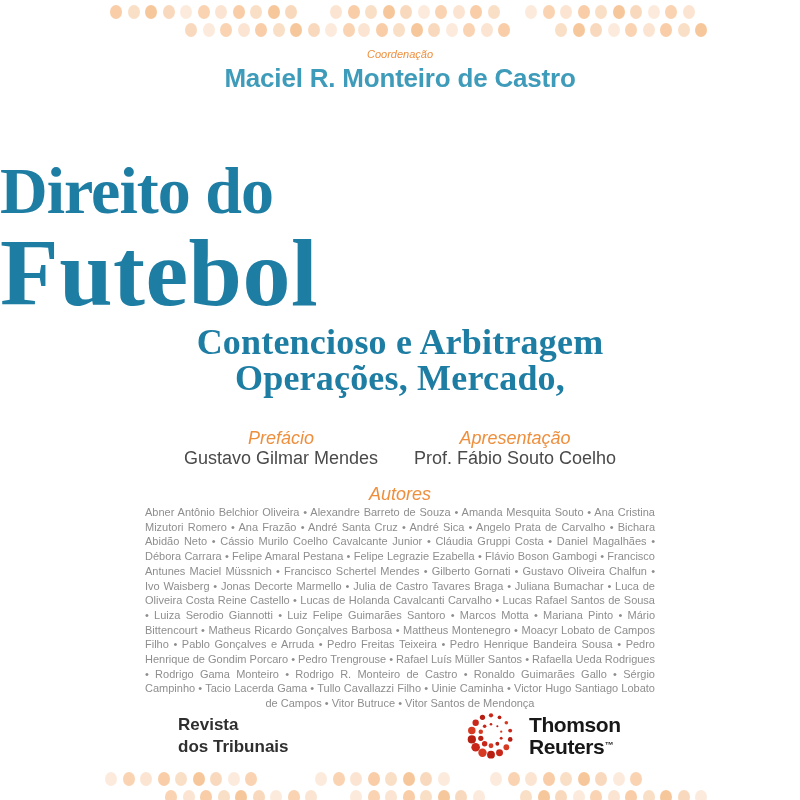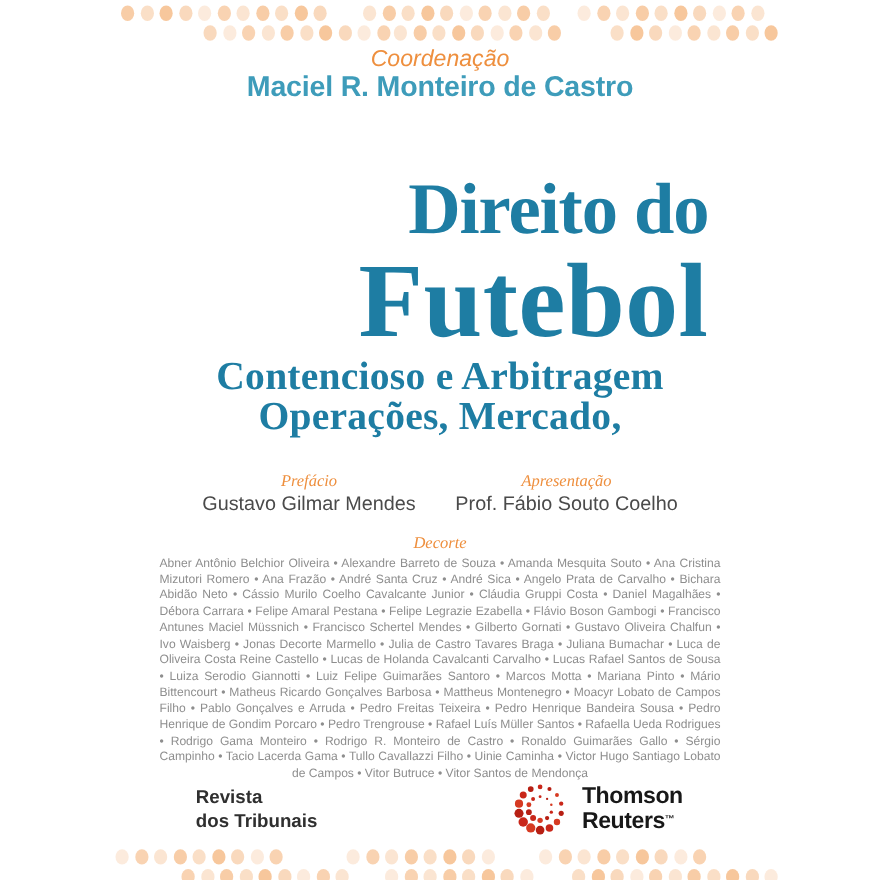--- a/index.html
+++ b/index.html
@@ -7,25 +7,25 @@
     position:relative;width:800px;height:800px;background:#ffffff;
     font-family:"Liberation Sans",sans-serif;overflow:hidden;margin:0 auto;
   }
   
   .band{position:absolute;left:0;width:800px;pointer-events:none;}
   .band-top{top:0;height:42px;}
   .band-bottom{top:768px;height:32px;}
   .dot{position:absolute;width:12px;height:14px;border-radius:50%;background:var(--dot-color);}
   
   .coord{position:absolute;top:44px;left:0;width:800px;text-align:center;}
-  .cap-label{font-style:italic;color:var(--orange-label);font-size:21px;line-height:20px;}
-  .cap-label.small{font-size:15px;line-height:16px;font-family:Liberation Serif, serif;}
+  .cap-label{font-style:italic;color:var(--orange-label);font-size:11px;line-height:20px;}
+  .cap-label.small{font-size:18px;line-height:16px;}
   .coord-name{color:var(--teal-names);font-weight:bold;font-size:26px;line-height:29px;letter-spacing:-0.2px;}
   
-  .title{position:absolute;top:156px;left:0;width:644px;text-align:right;
+  .title{position:absolute;top:156px;left:0;width:644px;text-align:left;
          color:var(--teal-title);font-family:"Liberation Serif",serif;font-weight:bold;}
   .title-line1{font-size:66px;line-height:70px;letter-spacing:-1px;}
   .title-line2{font-size:96px;line-height:94px;letter-spacing:0.5px;}
   .subtitle{position:absolute;top:324px;left:0;width:800px;text-align:center;
             color:var(--teal-title);font-family:"Liberation Serif",serif;font-weight:bold;
             font-size:36px;line-height:36px;letter-spacing:0.2px;}
   
   .credits{position:absolute;top:430px;left:0;width:800px;display:flex;justify-content:center;gap:36px;}
   .credit-col{text-align:center;}
   .credit-name{color:#4a4a4a;font-size:18px;line-height:24px;}
@@ -128,21 +128,21 @@
       <div class="cap-label small">Prefácio</div>
       <div class="credit-name">Gustavo Gilmar Mendes</div>
     </div>
     <div class="credit-col">
       <div class="cap-label small">Apresentação</div>
       <div class="credit-name">Prof. Fábio Souto Coelho</div>
     </div>
   </div>
 
   <div class="authors">
-    <div class="cap-label small">Decorte</div>
+    <div class="cap-label small">Autores</div>
     <p class="authors-list">Abner Antônio Belchior Oliveira • Alexandre Barreto de Souza • Amanda Mesquita Souto • Ana Cristina Mizutori Romero • Ana Frazão • André Santa Cruz • André Sica • Angelo Prata de Carvalho • Bichara Abidão Neto • Cássio Murilo Coelho Cavalcante Junior • Cláudia Gruppi Costa • Daniel Magalhães • Débora Carrara • Felipe Amaral Pestana • Felipe Legrazie Ezabella • Flávio Boson Gambogi • Francisco Antunes Maciel Müssnich • Francisco Schertel Mendes • Gilberto Gornati • Gustavo Oliveira Chalfun • Ivo Waisberg • Jonas Decorte Marmello • Julia de Castro Tavares Braga • Juliana Bumachar • Luca de Oliveira Costa Reine Castello • Lucas de Holanda Cavalcanti Carvalho • Lucas Rafael Santos de Sousa • Luiza Serodio Giannotti • Luiz Felipe Guimarães Santoro • Marcos Motta • Mariana Pinto • Mário Bittencourt • Matheus Ricardo Gonçalves Barbosa • Mattheus Montenegro • Moacyr Lobato de Campos Filho • Pablo Gonçalves e Arruda • Pedro Freitas Teixeira • Pedro Henrique Bandeira Sousa • Pedro Henrique de Gondim Porcaro • Pedro Trengrouse • Rafael Luís Müller Santos • Rafaella Ueda Rodrigues • Rodrigo Gama Monteiro • Rodrigo R. Monteiro de Castro • Ronaldo Guimarães Gallo • Sérgio Campinho • Tacio Lacerda Gama • Tullo Cavallazzi Filho • Uinie Caminha • Victor Hugo Santiago Lobato de Campos • Vitor Butruce • Vitor Santos de Mendonça</p>
   </div>
 
   <div class="publisher">
     <div>Revista</div>
     <div>dos Tribunais</div>
   </div>
 
   <div class="brand">
     <svg width="58" height="58" viewBox="0 0 62 62" xmlns="http://www.w3.org/2000/svg">

